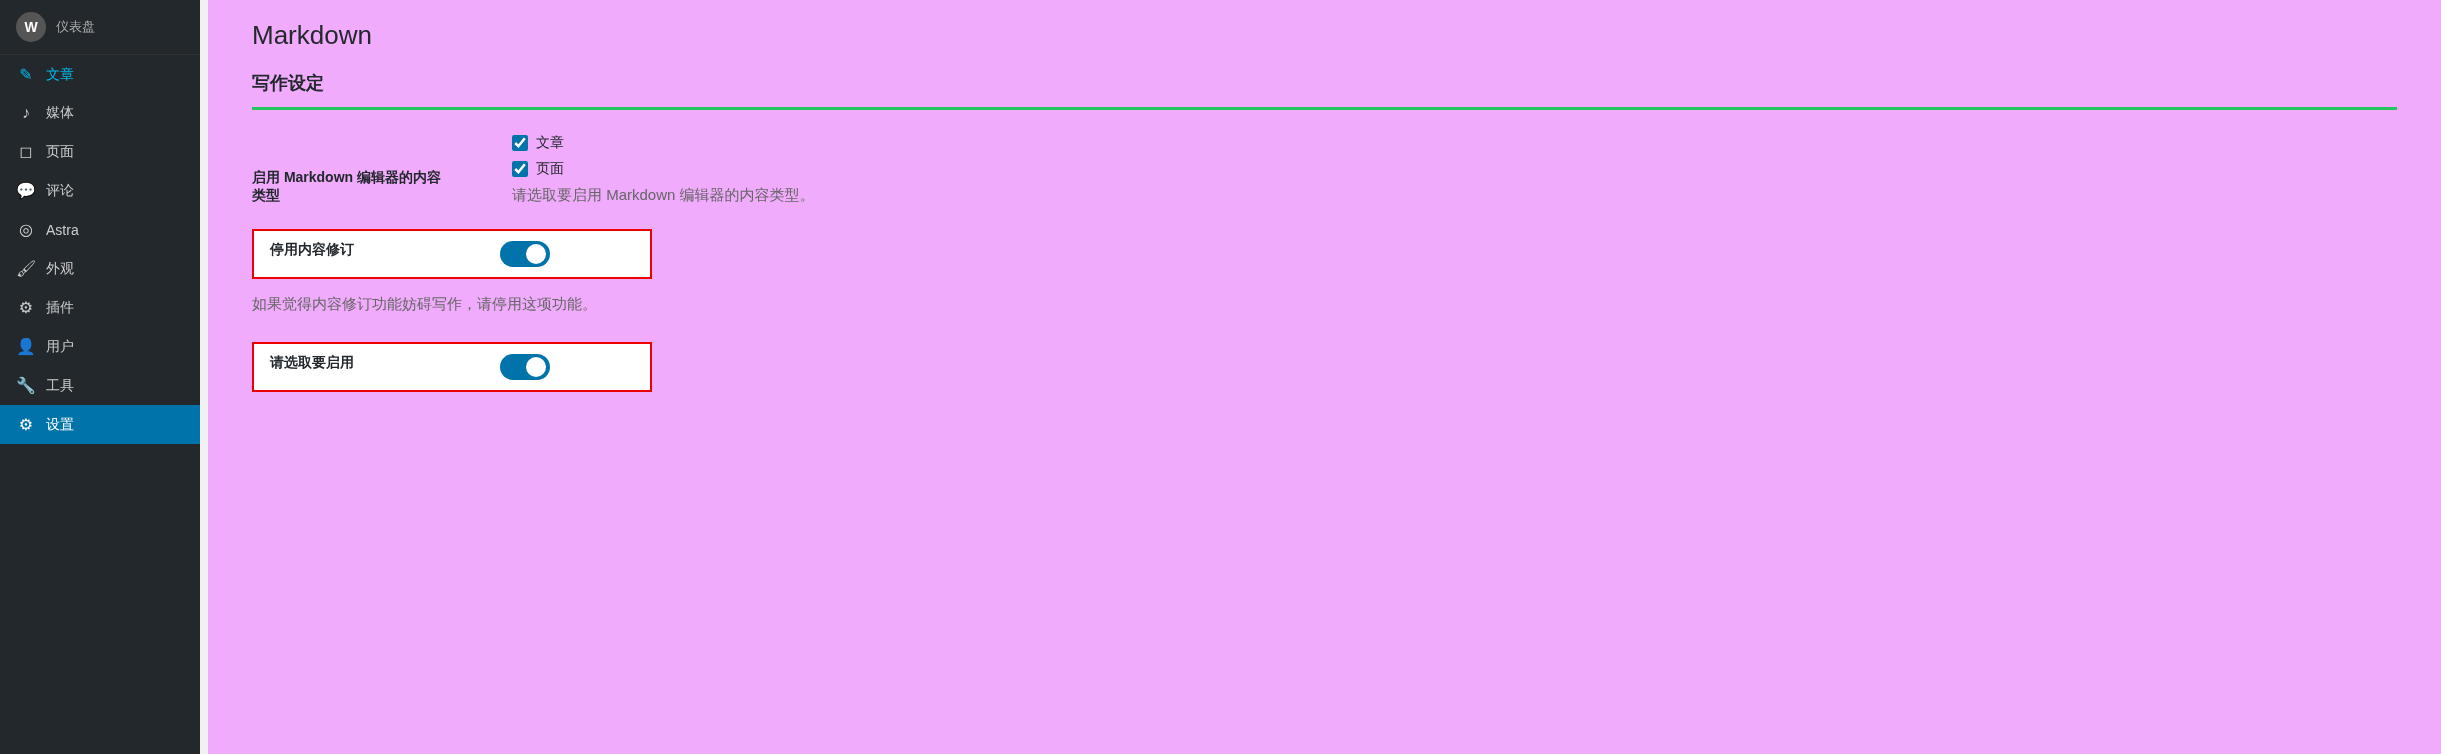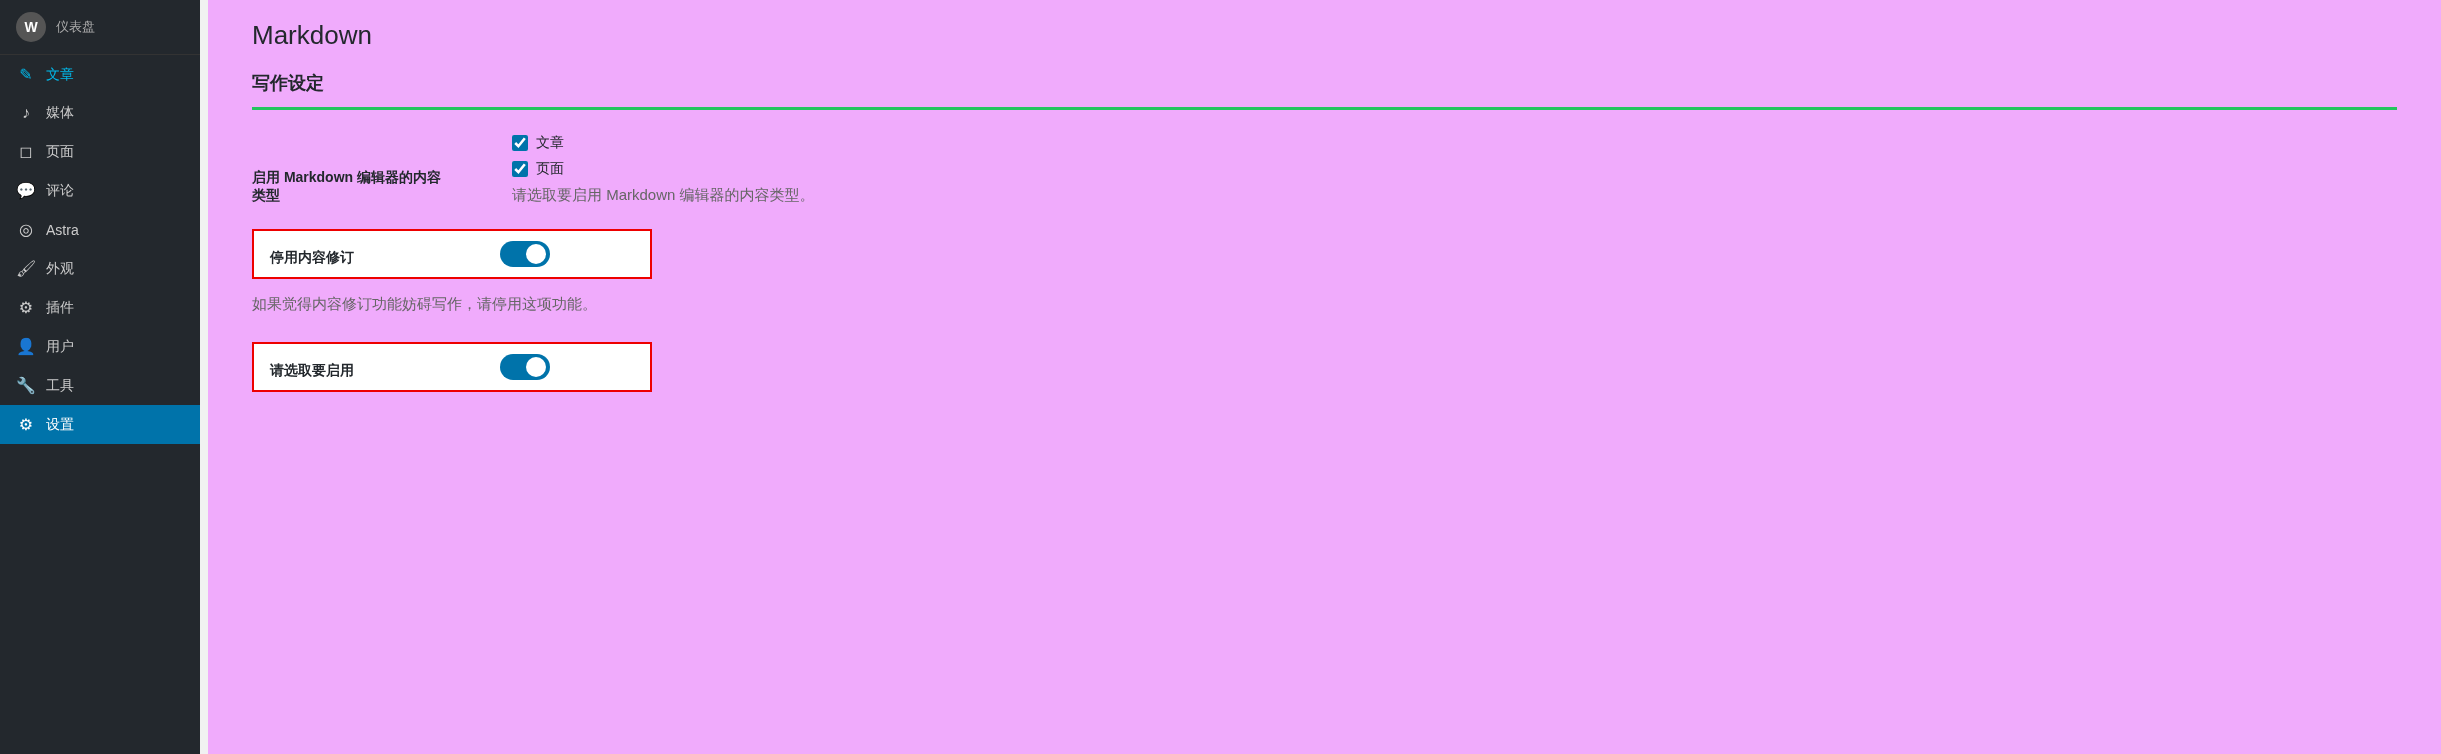--- a/index.html
+++ b/index.html
@@ -122,21 +122,21 @@
 
     .hint-text {
       font-size: 15px;
       color: #666;
       margin-top: 8px;
     }
 
     
     .toggle-row {
       display: flex;
-      align-items: flex-end;
+      align-items: flex-start;
       margin-bottom: 8px;
       border: 2px solid #e00;
       padding: 10px 16px;
       background: #fff;
       width: fit-content;
       min-width: 400px;
     }
 
     .toggle-label {
       font-weight: 700;

